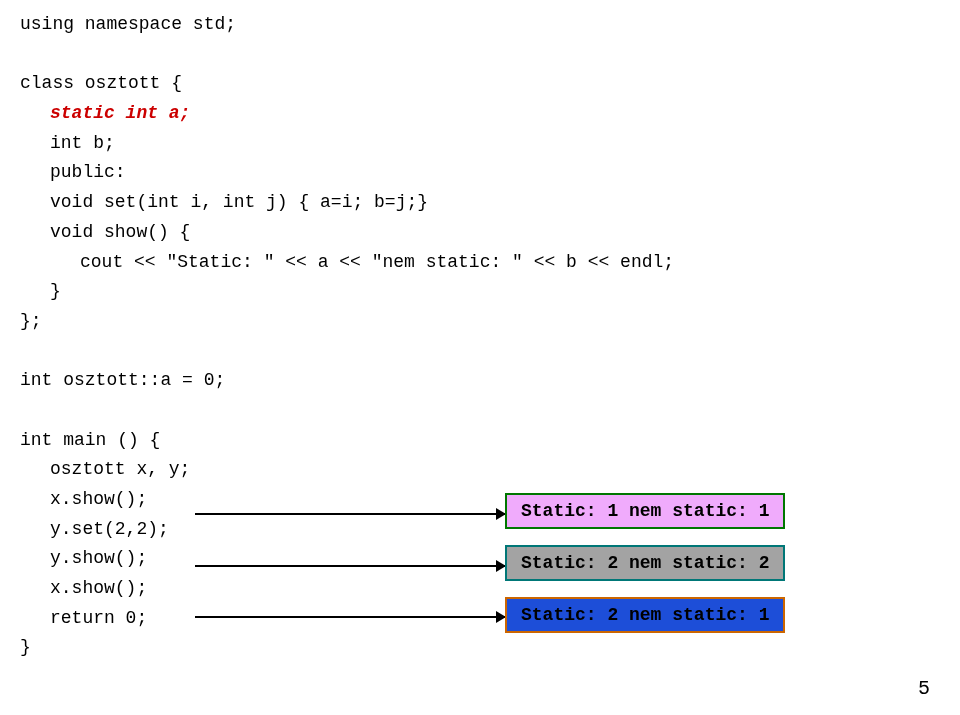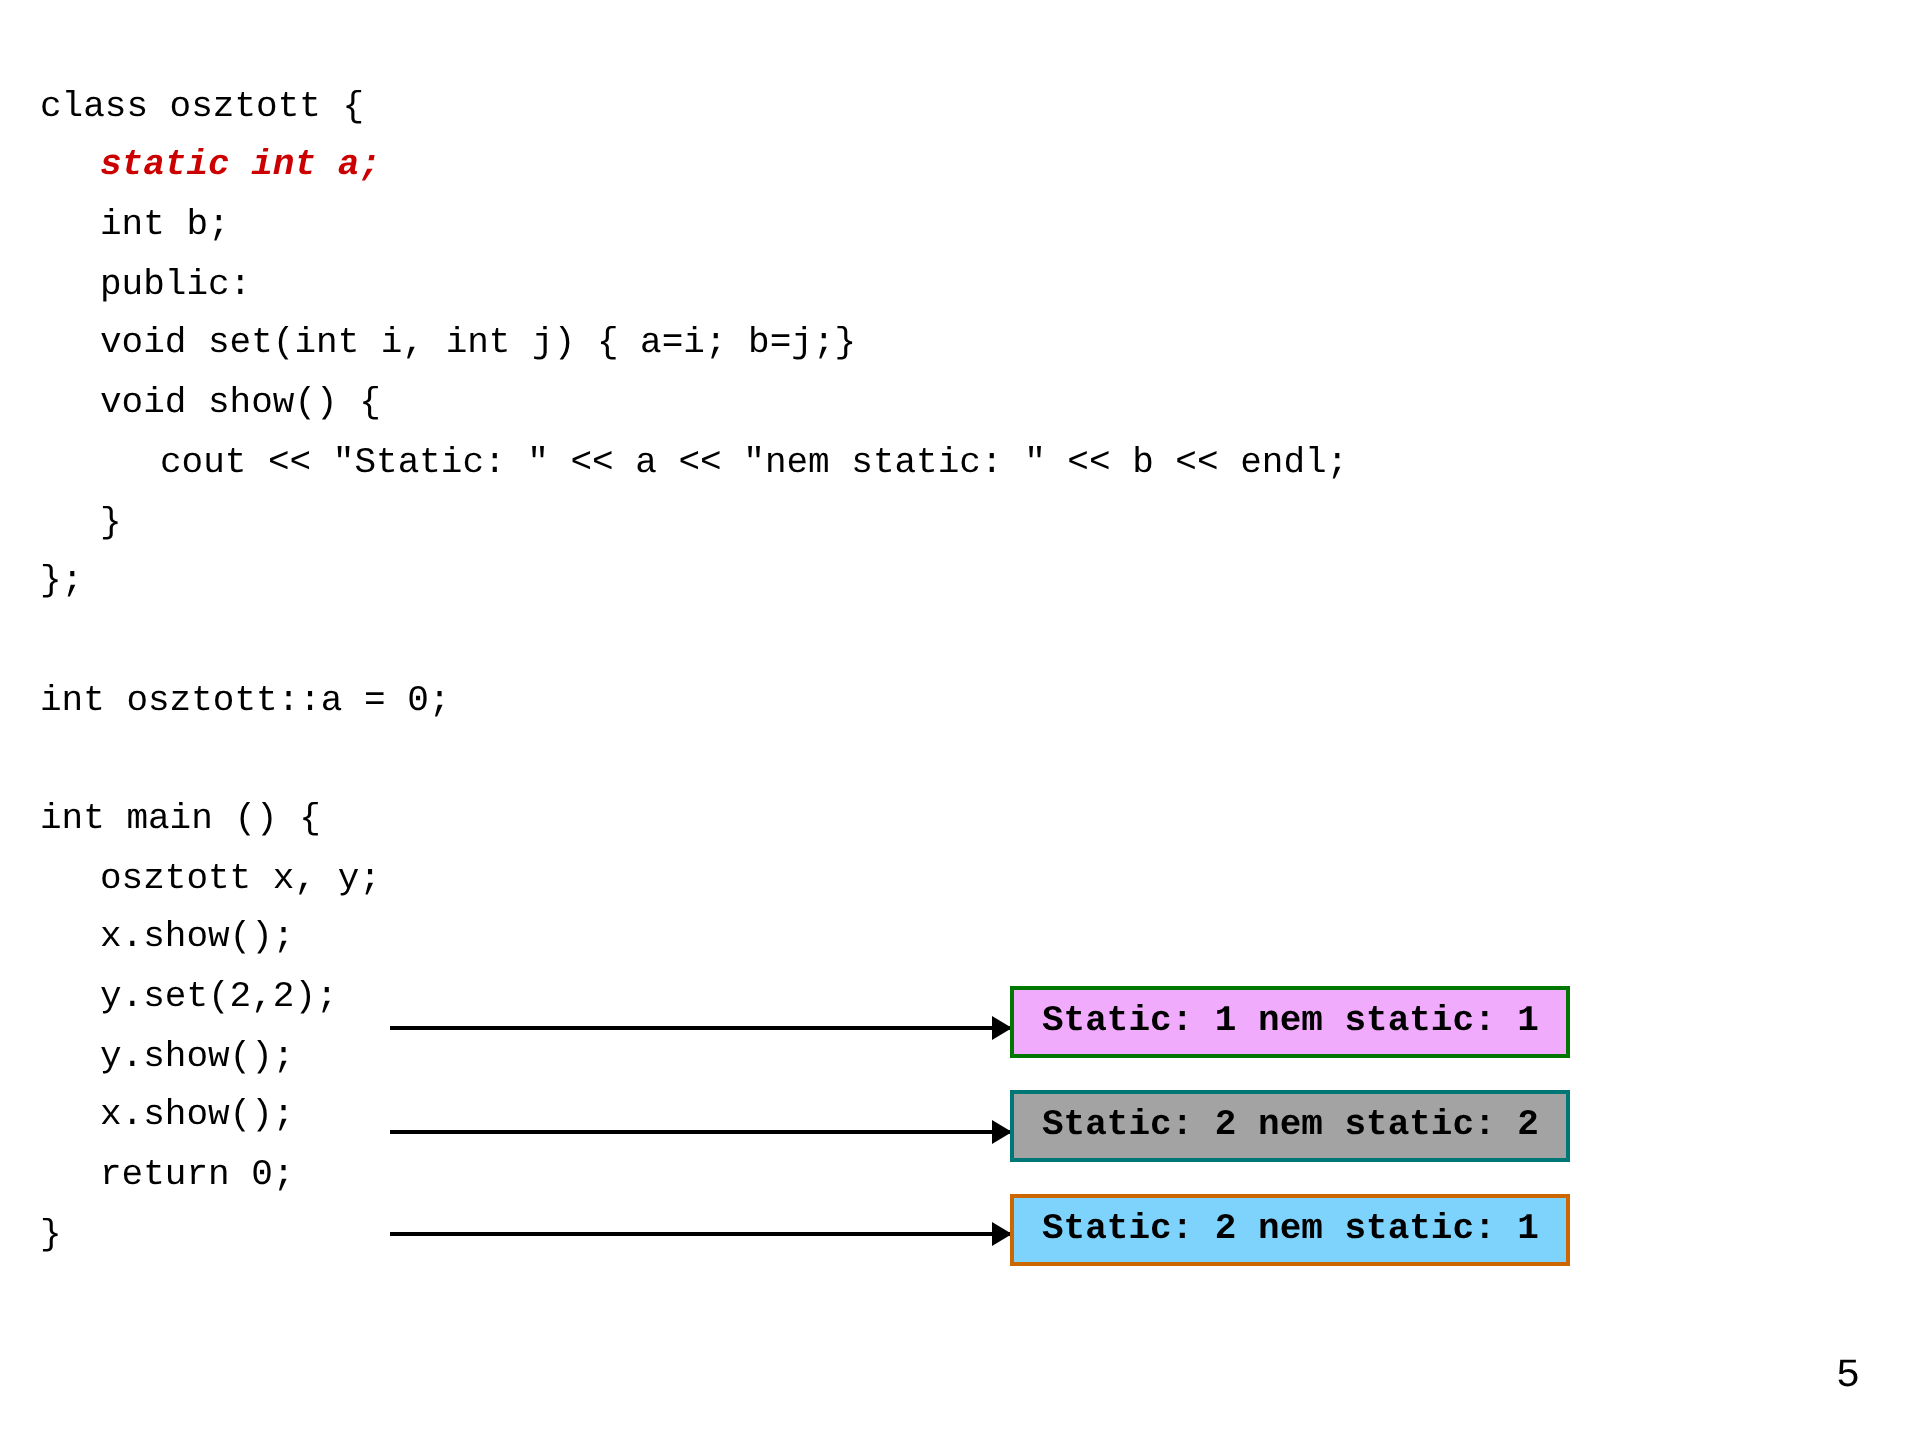--- a/index.html
+++ b/index.html
@@ -40,21 +40,21 @@
       background-color: #f0abfc;
       border-color: #007700;
       color: #000000;
     }
     .output-teal {
       background-color: #a3a3a3;
       border-color: #007777;
       color: #000000;
     }
     .output-orange {
-      background-color: #7dd3fc;
+      background-color: #1d4ed8;
       border-color: #cc6600;
       color: #000000;
     }
 
     
     .arrow-line {
       position: absolute;
       height: 2px;
       background: #000000;
     }
@@ -74,20 +74,21 @@
       bottom: 15px;
       right: 30px;
       font-size: 20px;
       color: #000000;
     }
   </style>
 </head>
 <body>
 
 <div class="code-container">
+  <div class="line">using namespace std;</div>
   <div class="line">&nbsp;</div>
   <div class="line"><span>class osztott {</span></div>
   <div class="line indent1"><span class="red">static int a;</span></div>
   <div class="line indent1">int b;</div>
   <div class="line indent1">public:</div>
   <div class="line indent1"><span>void set(int i, int j) { a=i; b=j;}</span></div>
   <div class="line indent1">void show() {</div>
   <div class="line indent2"><span>cout &lt;&lt; "Static: " &lt;&lt; a &lt;&lt; "nem static: " &lt;&lt; b &lt;&lt; endl;</span></div>
   <div class="line indent1">}</div>
   <div class="line">};</div>

